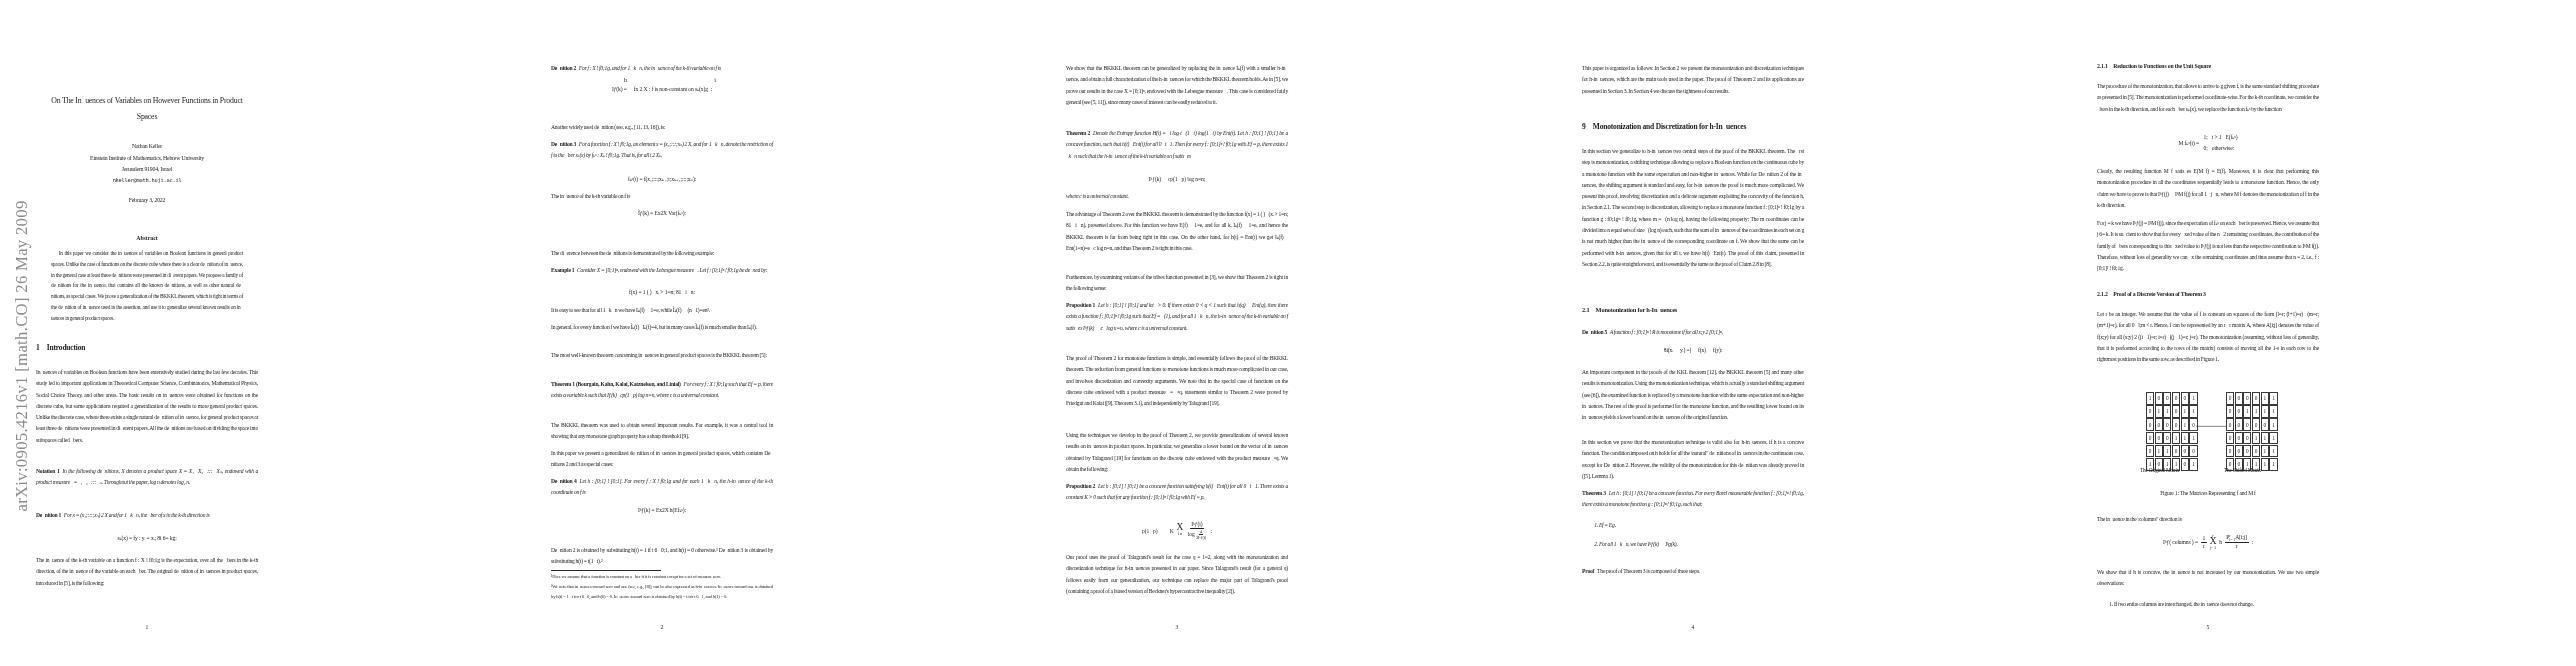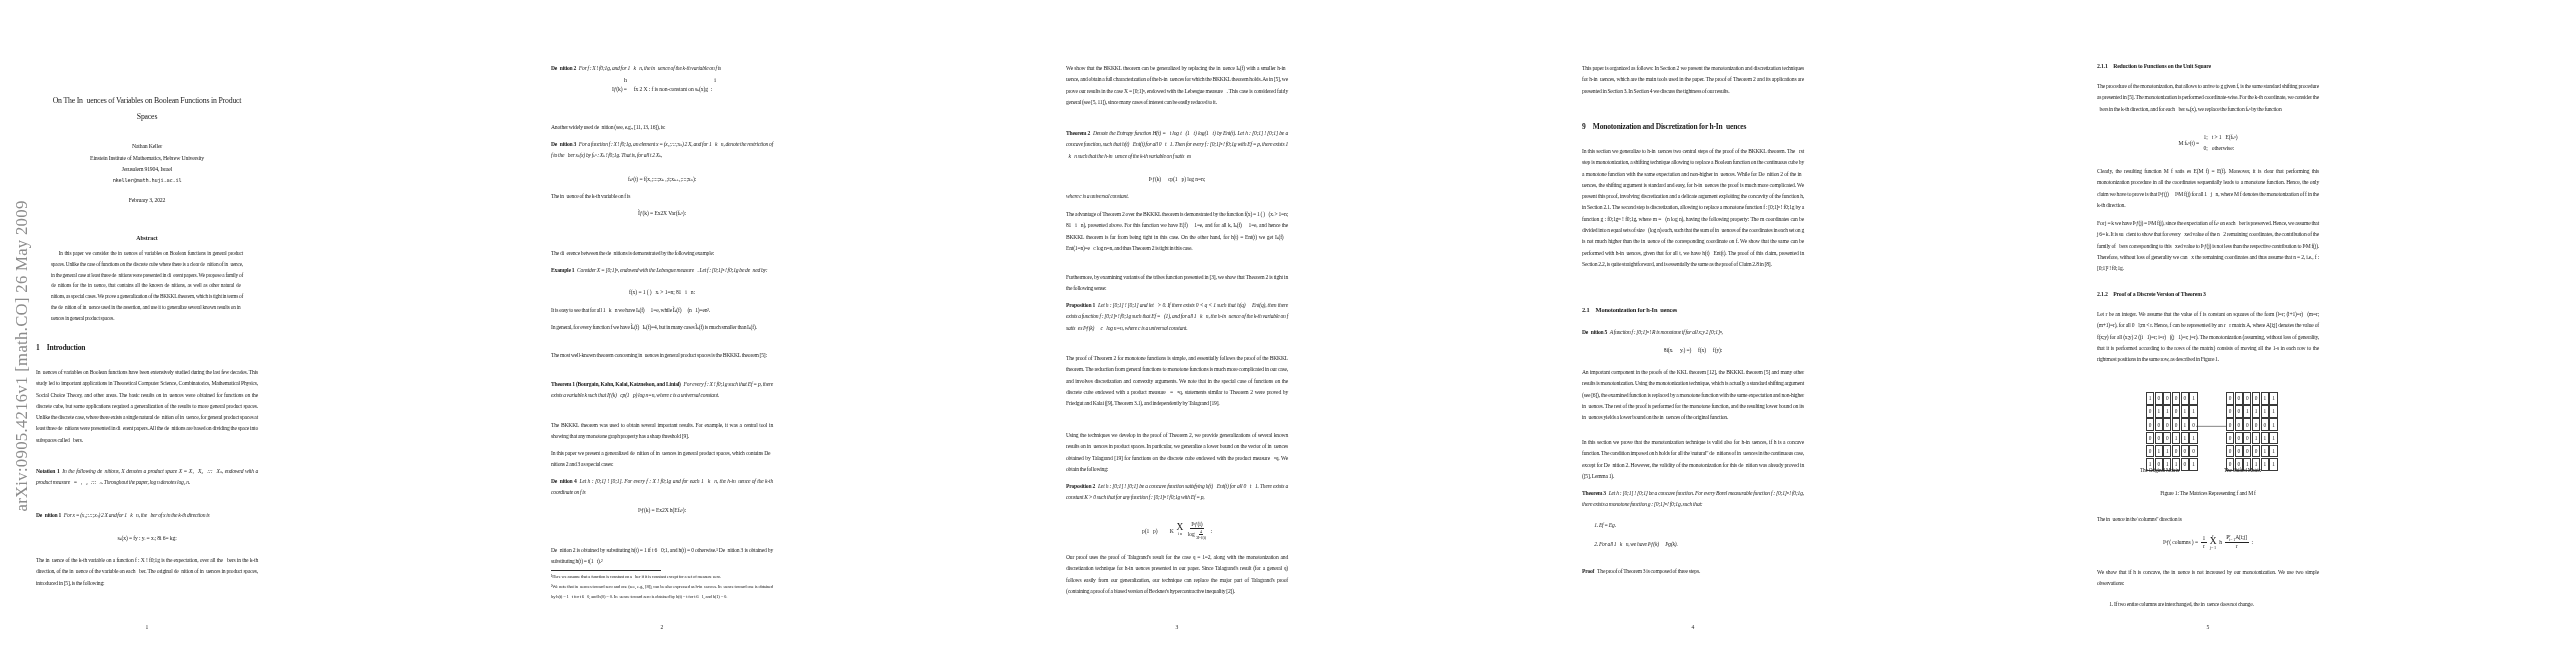--- a/index.html
+++ b/index.html
@@ -49,21 +49,21 @@
   .arrow{position:absolute;}
 </style>
 </head>
 <body>
 
 <div class="canvas">
 
   <div class="page" style="left:0">
     <div class="watermark">arXiv:0905.4216v1  [math.CO]  26 May 2009</div>
     <div class="col">
-      <div class="title" style="top:92px">On The In uences of Variables on Boolean Functions in Product</div>
+      <div class="title" style="top:92px">On The In uences of Variables on However Functions in Product</div>
       <div class="title" style="top:108px">Spaces</div>
       <div class="authorline" style="top:143px">Nathan Keller</div>
       <div class="authorline" style="top:155px">Einstein Institute of Mathematics, Hebrew University</div>
       <div class="authorline" style="top:166px">Jerusalem 91904, Israel</div>
       <div class="authorline email" style="top:177px">nkeller@math.huji.ac.il</div>
       <div class="authorline" style="top:197px">February 3, 2022</div>
       <div class="absTitle" style="top:235px">Abstract</div>
       <div class="abstract" style="top:248px">In this paper we consider the in uences of variables on Boolean functions in general product spaces. Unlike the case of functions on the discrete cube where there is a clear de nition of in uence, in the general case at least three de nitions were presented in di erent papers. We propose a family of de nitions for the in uence, that contains all the known de nitions, as well as other natural de nitions, as special cases. We prove a generalization of the BKKKL theorem, which is tight in terms of the de nition of in uence used in the assertion, and use it to generalize several known results on in uences in general product spaces.</div>
       <div class="sec" style="top:343px">1 Introduction</div>
       <div class="b" style="top:367px">In uences of variables on Boolean functions have been extensively studied during the last few decades. This study led to important applications in Theoretical Computer Science, Combinatorics, Mathematical Physics, Social Choice Theory, and other areas. The basic results on in uences were obtained for functions on the discrete cube, but some applications required a generalization of the results to more general product spaces. Unlike the discrete case, where there exists a single natural de nition of in uence, for general product spaces at least three de nitions were presented in di erent papers. All the de nitions are based on dividing the space into subspaces called  bers.</div>

